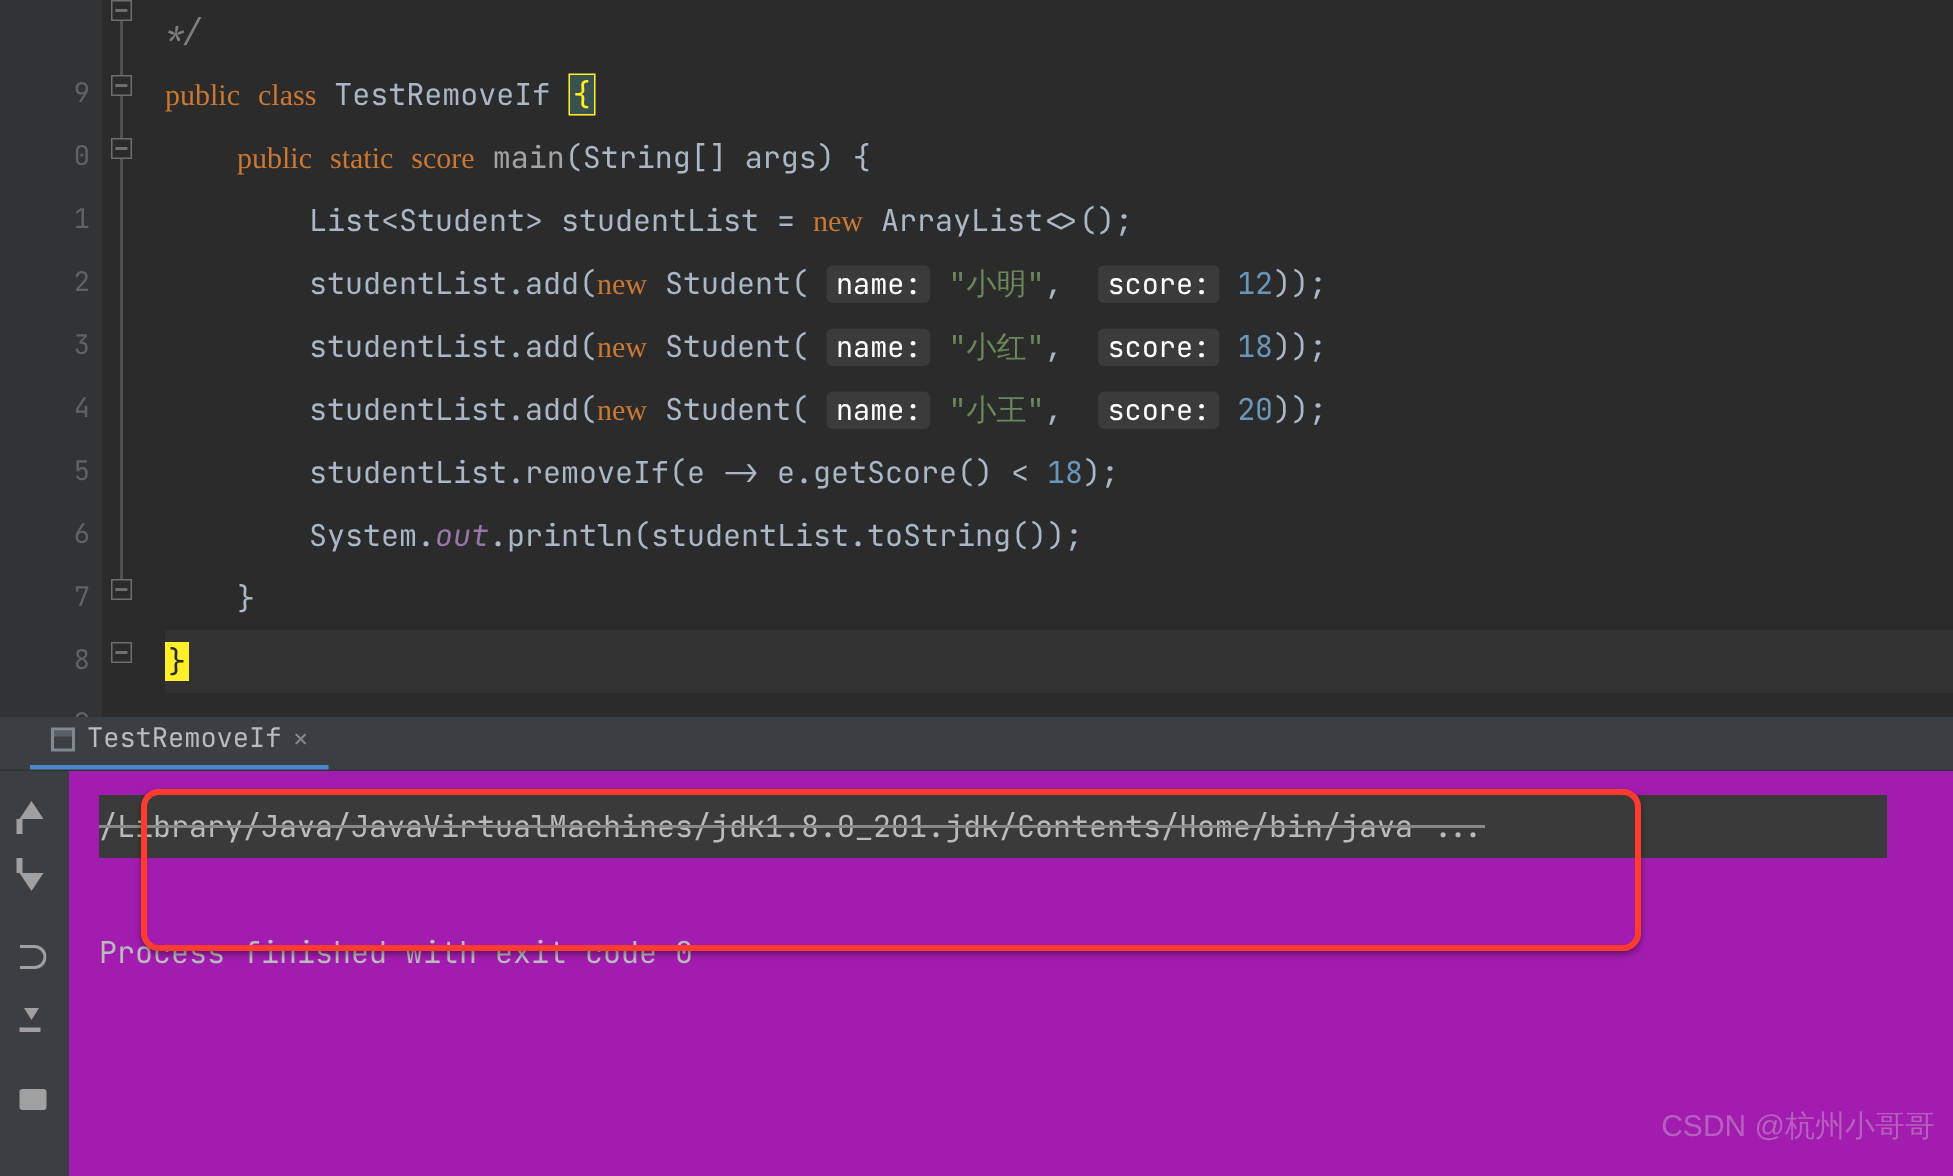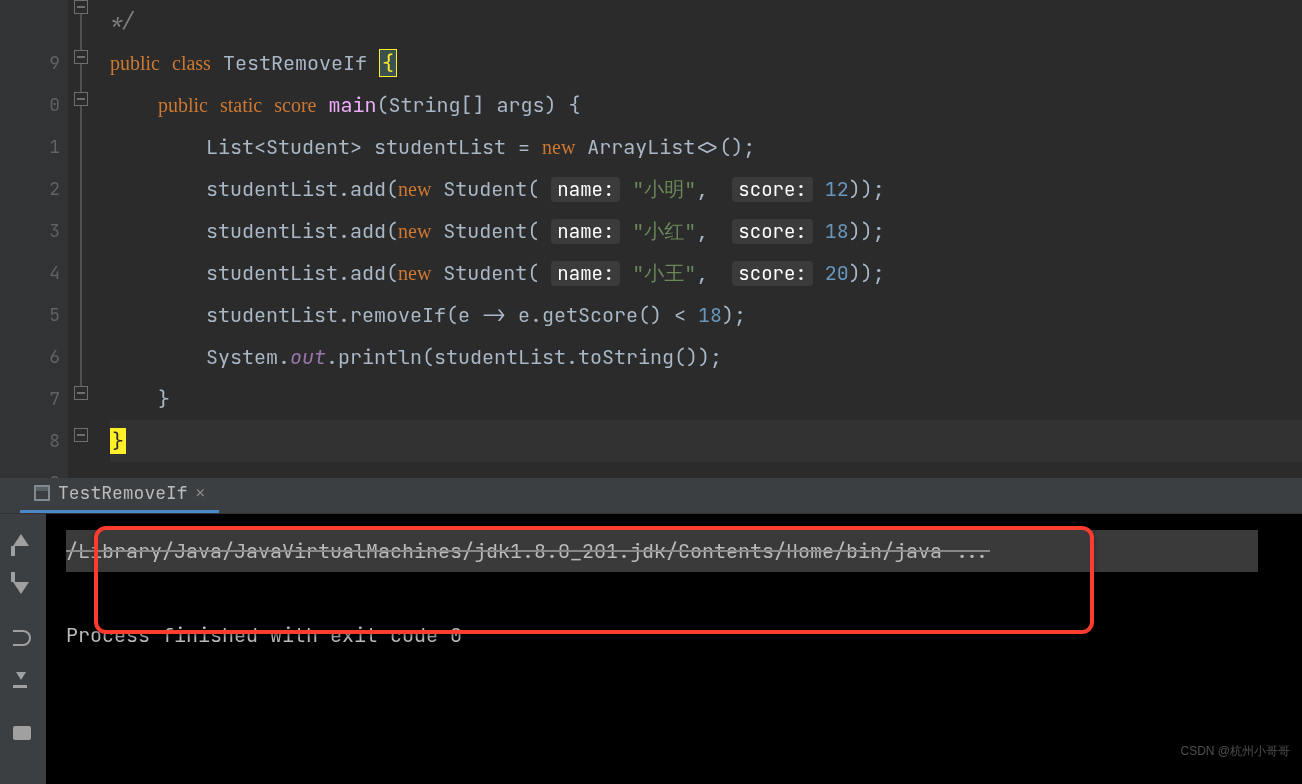--- a/index.html
+++ b/index.html
@@ -28,21 +28,21 @@
     content:""; position:absolute; left:2px; right:2px; top:5px;
     height:2px; background:#6e6e6e;
   }
   .fold-line{
     position:absolute; left:12px; width:2px; background:#515151;
   }
   .code-col{ flex:1; padding-left:10px; line-height:42px; position:relative;}
   .code-line{ height:42px; white-space:pre; }
   .current-line{ background:#323232; }
   .kw{ color:#cc7832;font-family:Liberation Serif, serif; }
-  .fn{ color:#f0abfc; }
+  .fn{ color:#a3a3a3; }
   .str{ color:#6a8759; }
   .num{ color:#6897bb; }
   .field{ color:#9876aa; font-style:italic;text-align:center; }
   .com{ color:#808080; font-style:italic; }
   .hint{
     background:#3b3b3b; color:#ffffff;
     padding:0 6px; border-radius:4px; font-size:19px;
   }
   .brace-hl{ background:#3b514d; border:1px solid #ffef28; color:#ffef28; padding:0 2px;}
   .caret-brace{ background:#ffef28; color:#2b2b2b; padding:0 2px;}
@@ -56,21 +56,21 @@
     display:flex; align-items:center; gap:8px;
     padding:6px 14px; font-size:18px; color:#bbbbbb;
     border-bottom:3px solid #4a88c7;
   }
   .tab-icon{
     width:16px;height:16px;border:2px solid #7f8b91;
     background:linear-gradient(#596063,#596063) 0 0/100% 4px no-repeat;
   }
   .tab-close{ color:#8a8a8a; font-size:16px; }
 
-  .console-wrap{ display:flex; height:270px; background:#000000;}
+  .console-wrap{ display:flex; height:270px; background:#a21caf;}
   .tool-gutter{
     width:46px; background:#3c3f41;
     display:flex; flex-direction:column; align-items:center;
     padding-top:20px; gap:28px;
   }
   .tool-btn{ width:20px; height:20px; position:relative; }
   .arrow-up{ width:0;height:0;border-left:8px solid transparent;border-right:8px solid transparent;border-bottom:12px solid #a0a0a0;}
   .arrow-up::after{content:"";position:absolute;left:-2px;top:12px;width:4px;height:10px;background:#a0a0a0;}
   .arrow-down{ width:0;height:0;border-left:8px solid transparent;border-right:8px solid transparent;border-top:12px solid #a0a0a0;}
   .arrow-down::before{content:"";position:absolute;left:-2px;top:-10px;width:4px;height:10px;background:#a0a0a0;}
@@ -85,21 +85,21 @@
   }
   .console-line{ white-space:pre; }
   .cmd-line{ background:#3a3a3a; display:inline-block; width:98%; text-decoration:line-through; text-decoration-color:#888;}
   .hl-box{
     position:absolute; border:4px solid #ff3b30; border-radius:12px;
     left:48px; top:12px; width:1000px; height:108px;
     pointer-events:none;
     box-shadow:0 2px 4px rgba(0,0,0,.4);
   }
   .watermark{
-    position:absolute; right:12px; bottom:12px; font-size:12px;
+    position:absolute; right:12px; bottom:12px; font-size:20px;
     color:rgba(220,220,220,.35); font-family:sans-serif;
   }
 </style>
 </head>
 <body>
 
 <div class="editor-area">
   <div class="gutter">
     <div class="ln"></div>
     <div class="ln">9</div>

